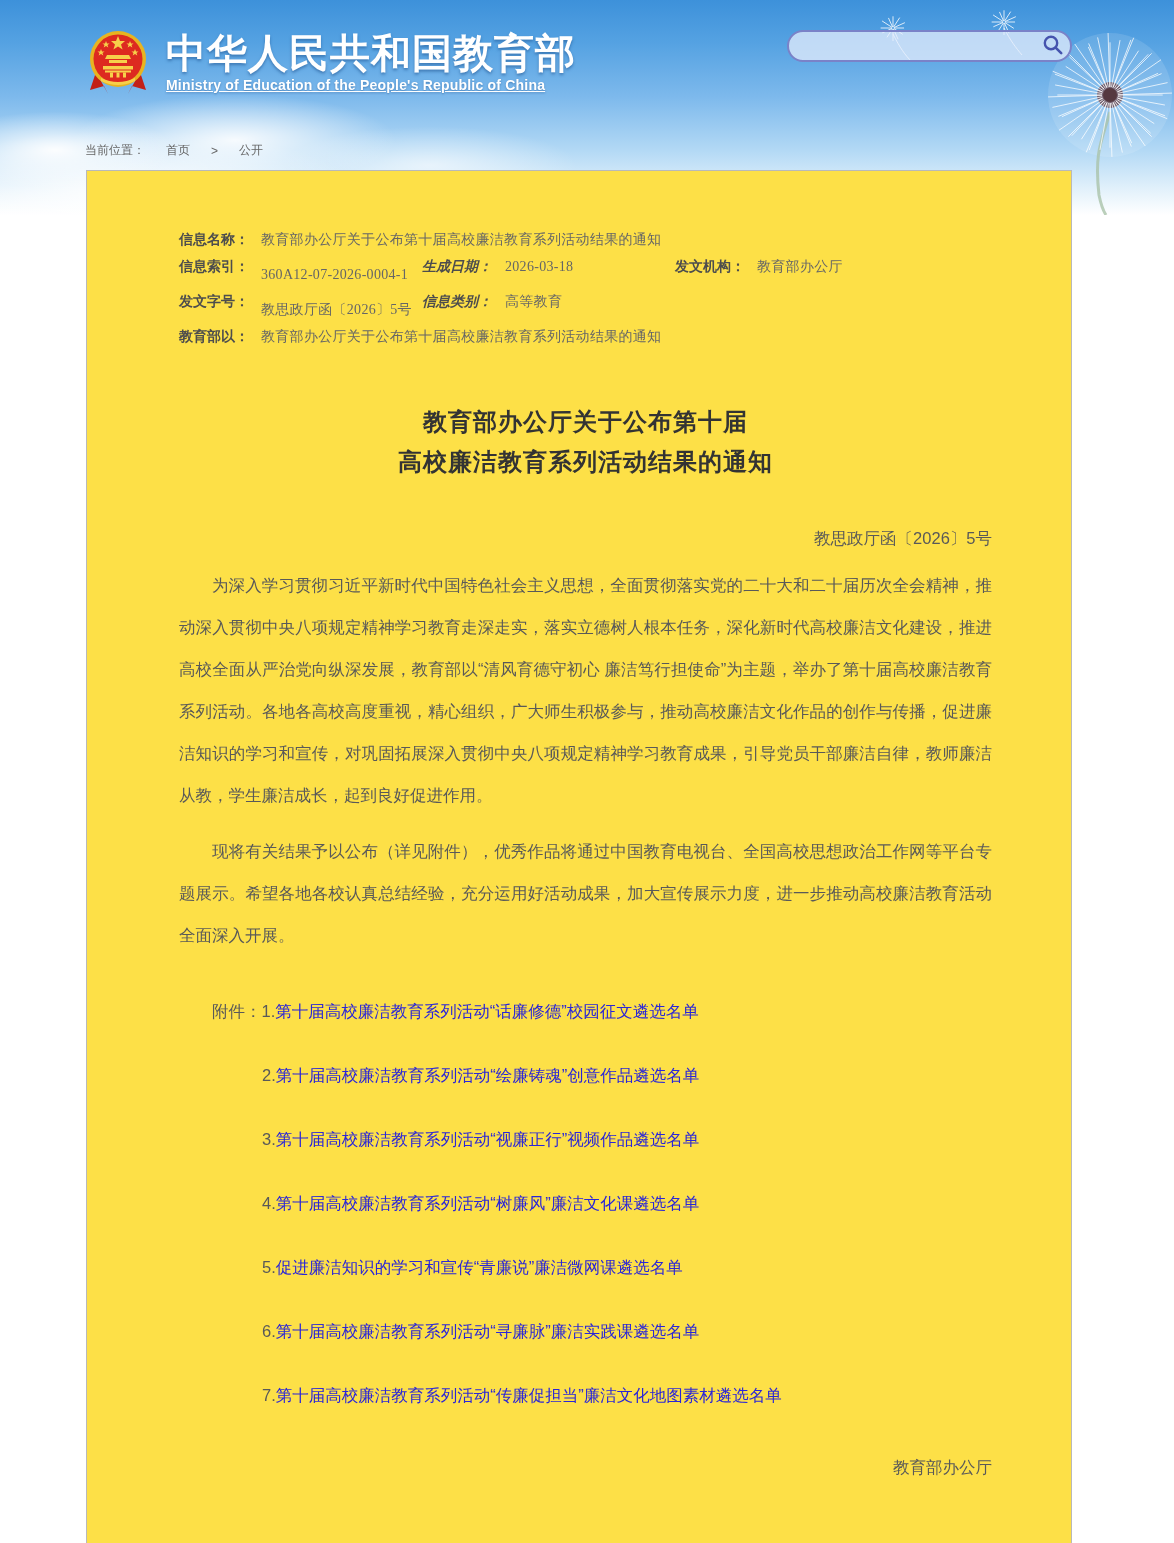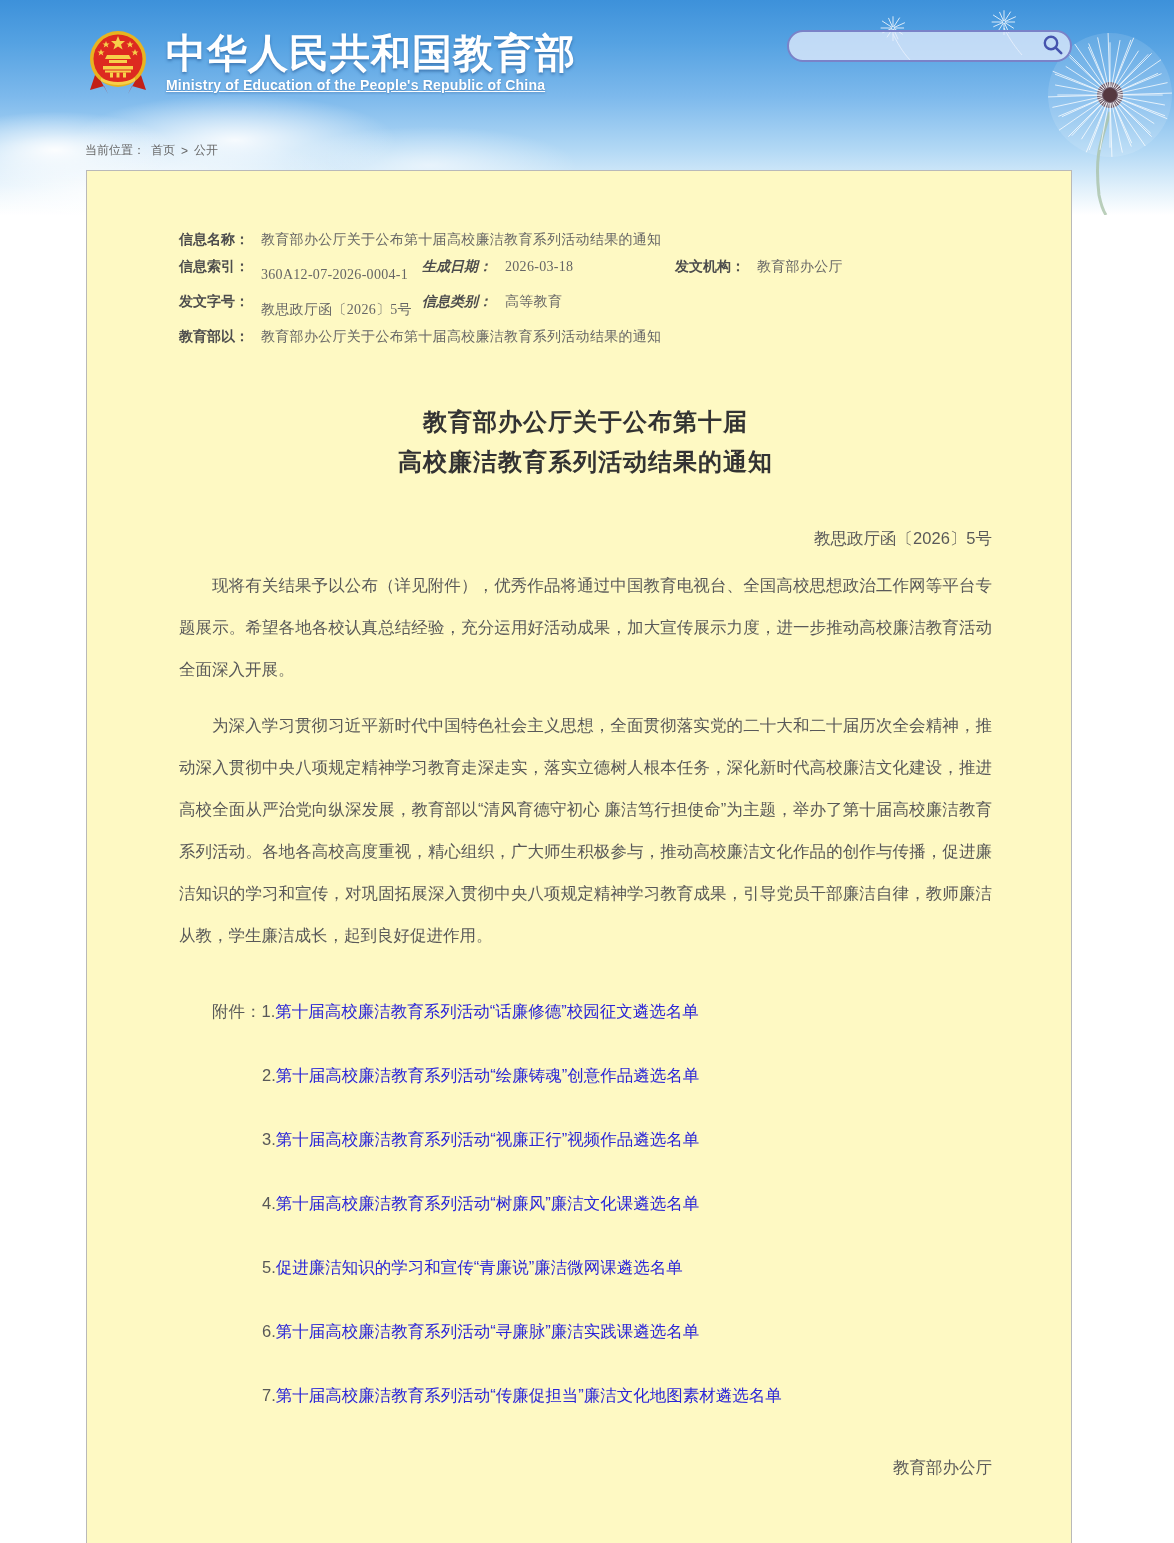--- a/index.html
+++ b/index.html
@@ -53,28 +53,28 @@
   }
   .search-input {
     flex:1; height:100%; border:none; outline:none; background:transparent;
     padding:0 8px 0 14px; font-size:14px; color:#334; font-family:"Liberation Sans",sans-serif;
   }
   .search-btn { border:none; background:transparent; width:34px; height:28px; cursor:pointer; }
 
   
   .breadcrumb {
     position:absolute; left:85px; top:142px; font-size:12px; color:#666;
-    display:flex; gap:6px; align-items:center;
+    display:flex; gap:21px; align-items:center;
   }
   .breadcrumb a { color:#666; text-decoration:none; cursor:pointer; }
 
   
   .panel {
     position:absolute; left:86px; top:170px; width:986px; height:1373px;
-    background:#fef9c3; border:1px solid #b9b9b9; border-bottom:none;
+    background:#fde047; border:1px solid #b9b9b9; border-bottom:none;
   }
   .panel-inner { padding:55px 79px 30px 92px; }
 
   
   .meta { font-size:14px; line-height:27px; color:#666; }
   .mrow { display:flex; }
   .ml  { font-weight:bold; color:#4d4d4d; width:82px; flex-shrink:0; white-space:nowrap; }
   .ml2 { width:83px;font-style:italic; }
   .mv  { color:#666; white-space:nowrap; }
   .w1 { width:161px; flex-shrink:0;margin-top:8px; }
@@ -258,22 +258,22 @@
     </div>
 
     <div class="doc-title">
       <div>教育部办公厅关于公布第十届</div>
       <div>高校廉洁教育系列活动结果的通知</div>
     </div>
 
     <div class="doc-number">教思政厅函〔2026〕5号</div>
 
 
+    <div class="para">为深入学习贯彻习近平新时代中国特色社会主义思想，全面贯彻落实党的二十大和二十届历次全会精神，推动深入贯彻中央八项规定精神学习教育走深走实，落实立德树人根本任务，深化新时代高校廉洁文化建设，推进高校全面从严治党向纵深发展，教育部以“清风育德守初心 廉洁笃行担使命”为主题，举办了第十届高校廉洁教育系列活动。各地各高校高度重视，精心组织，广大师生积极参与，推动高校廉洁文化作品的创作与传播，促进廉洁知识的学习和宣传，对巩固拓展深入贯彻中央八项规定精神学习教育成果，引导党员干部廉洁自律，教师廉洁从教，学生廉洁成长，起到良好促进作用。</div>
     <div class="para">现将有关结果予以公布（详见附件），优秀作品将通过中国教育电视台、全国高校思想政治工作网等平台专题展示。希望各地各校认真总结经验，充分运用好活动成果，加大宣传展示力度，进一步推动高校廉洁教育活动全面深入开展。</div>
-    <div class="para">为深入学习贯彻习近平新时代中国特色社会主义思想，全面贯彻落实党的二十大和二十届历次全会精神，推动深入贯彻中央八项规定精神学习教育走深走实，落实立德树人根本任务，深化新时代高校廉洁文化建设，推进高校全面从严治党向纵深发展，教育部以“清风育德守初心 廉洁笃行担使命”为主题，举办了第十届高校廉洁教育系列活动。各地各高校高度重视，精心组织，广大师生积极参与，推动高校廉洁文化作品的创作与传播，促进廉洁知识的学习和宣传，对巩固拓展深入贯彻中央八项规定精神学习教育成果，引导党员干部廉洁自律，教师廉洁从教，学生廉洁成长，起到良好促进作用。</div>
 
     <div class="attachments">
       <div class="att-item first">
         <span class="att-prefix">附件：</span><span class="att-num">1.</span><a class="att-link">第十届高校廉洁教育系列活动“话廉修德”校园征文遴选名单</a>
       </div>
       <div class="att-item">
         <span class="att-num">2.</span><a class="att-link">第十届高校廉洁教育系列活动“绘廉铸魂”创意作品遴选名单</a>
       </div>
       <div class="att-item">
         <span class="att-num">3.</span><a class="att-link">第十届高校廉洁教育系列活动“视廉正行”视频作品遴选名单</a>

